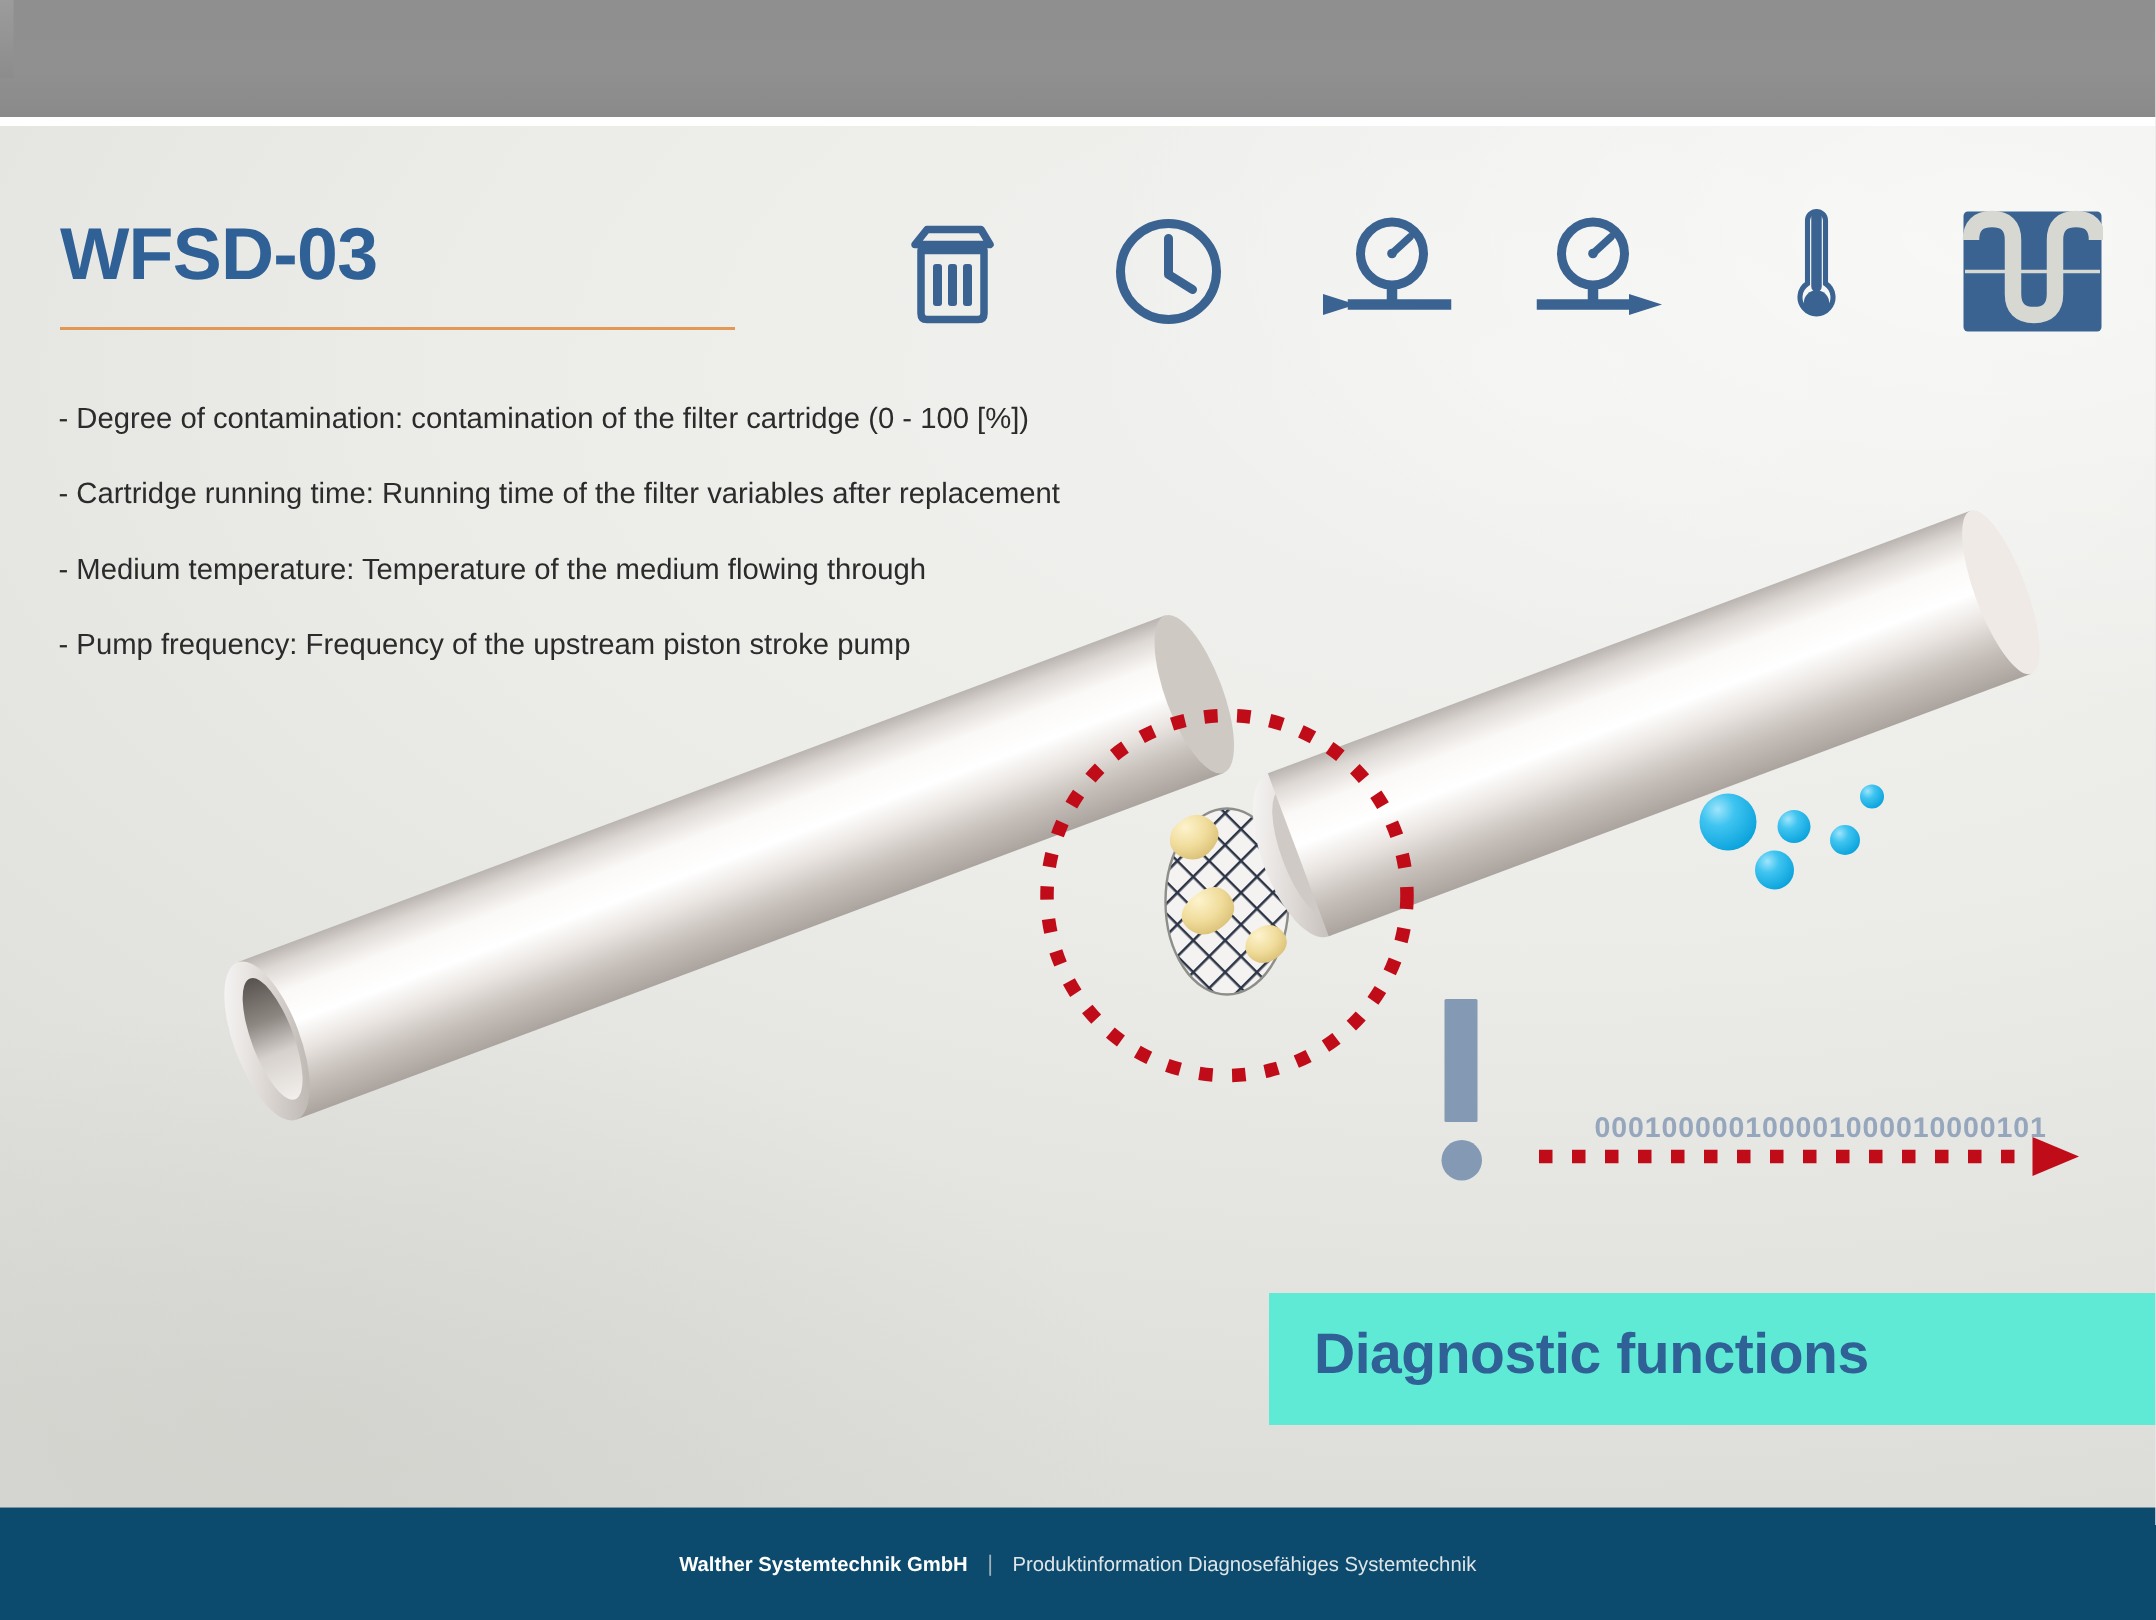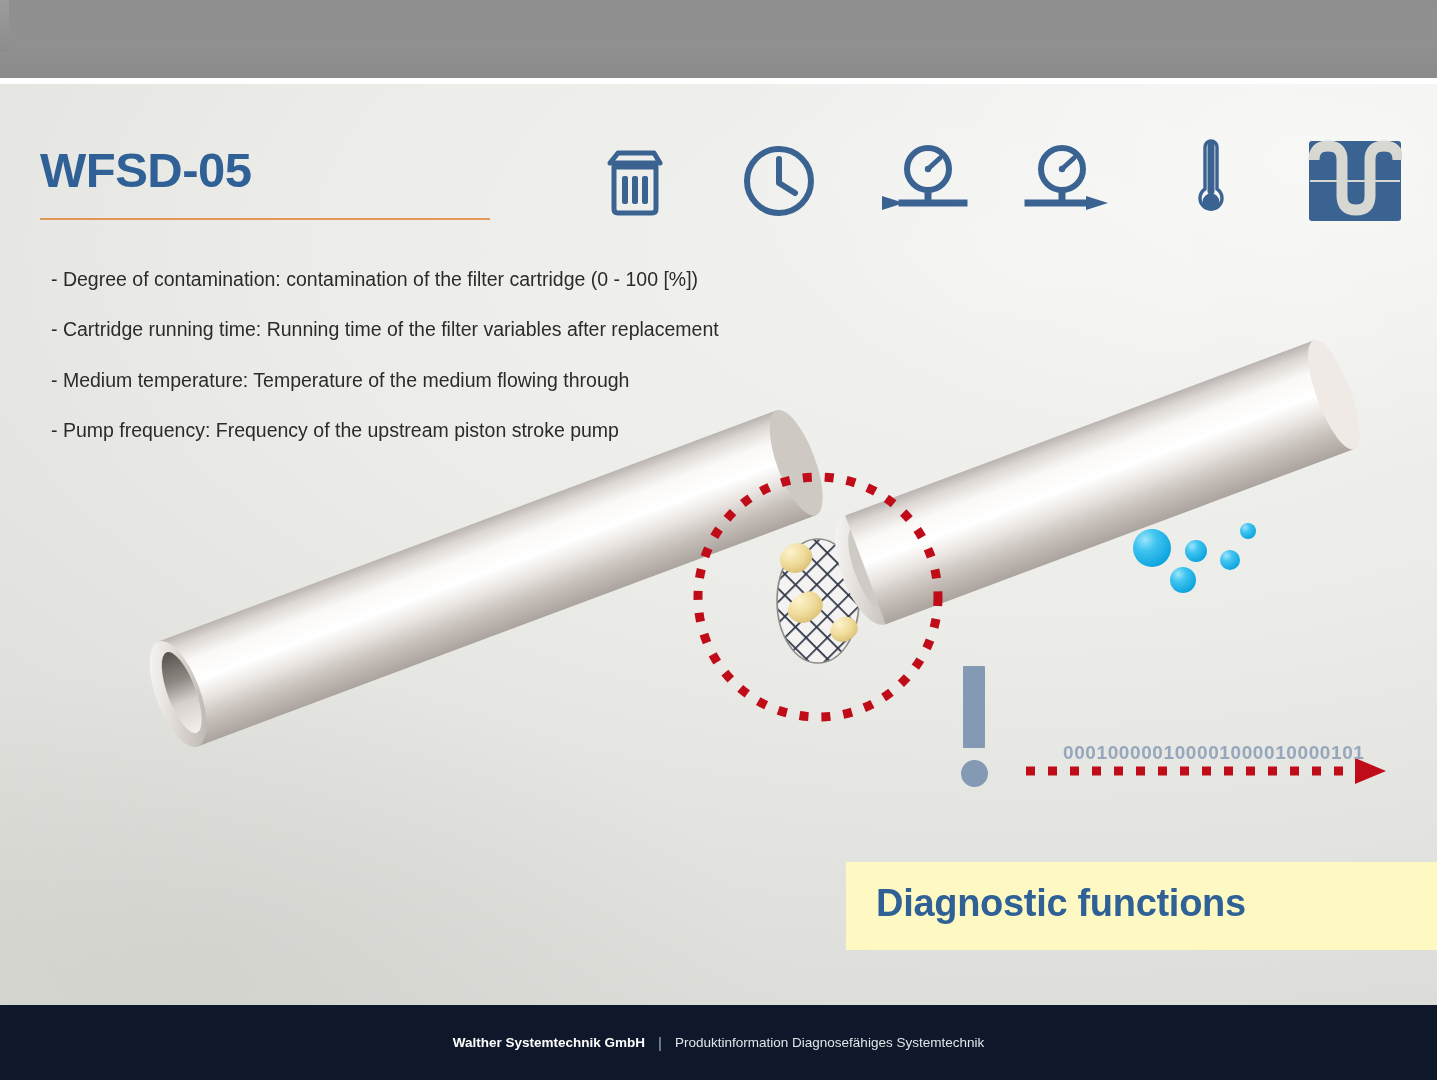--- a/index.html
+++ b/index.html
@@ -35,61 +35,61 @@
 
   
   .icons{position:absolute;left:585px;top:128px;width:820px;height:105px;
     display:flex;align-items:center;justify-content:space-between;}
   .icon{width:100px;height:100px;display:flex;align-items:center;justify-content:center;}
   .icon svg{display:block;}
 
   
   .body-text{position:absolute;left:39px;top:268px;width:760px;color:#2c2c2c;}
   .lead{font-size:19.5px;line-height:1.2;margin:0 0 27px 0;color:#2b2b2b;}
-  .bullet{font-size:19.5px;line-height:1.2;margin:0 0 27px 12px;color:#2b2b2b;white-space:nowrap;}
+  .bullet{font-size:19.5px;line-height:1.2;margin:0 0 27px 0;color:#2b2b2b;white-space:nowrap;}
 
   
   .illus{position:absolute;left:0;top:0;width:1437px;height:921px;pointer-events:none;}
 
   
   .excl-bar{position:absolute;left:963px;top:666px;width:22px;height:82px;
     background:#8499b4;border-radius:1px;}
   .excl-dot{position:absolute;left:961px;top:760px;width:27px;height:27px;border-radius:50%;
     background:#8499b4;}
 
   
   .binary{position:absolute;left:1063px;top:742px;font-size:19px;font-weight:bold;
     letter-spacing:.6px;color:#96a7bd;font-family:"Liberation Sans", sans-serif;}
 
   
-  .banner{position:absolute;left:846px;top:862px;width:591px;height:88px;background:#fef9c3;}
+  .banner{position:absolute;left:846px;top:862px;width:591px;height:88px;background:#5eead4;}
   .banner-text{position:absolute;left:30px;top:20px;font-size:38px;font-weight:bold;
     color:#2f6096;letter-spacing:-.3px;}
 
   
-  .footer{position:absolute;left:0;top:1005px;width:1437px;height:75px;background:#0f172a;}
+  .footer{position:absolute;left:0;top:1005px;width:1437px;height:75px;background:#0c4a6e;}
   .footer-inner{position:absolute;left:0;top:0;width:1437px;height:75px;
     display:flex;align-items:center;justify-content:center;gap:13px;}
   .footer-company{font-size:13.5px;font-weight:bold;color:#ffffff;}
   .footer-sep{font-size:15px;color:#9fb0b6;}
   .footer-sub{font-size:13.5px;color:#dfe6e8;}
 </style>
 </head>
 <body>
 
 <div id="slide">
 
   <div class="topbar">
     <div class="topbar-nub"></div>
   </div>
   <div class="topbar-divider"></div>
 
   <div class="canvas"></div>
 
-  <div class="title">WFSD-05</div>
+  <div class="title">WFSD-03</div>
   <div class="title-rule"></div>
 
   <div class="icons">
 
     <div class="icon">
       <svg width="62" height="72" viewBox="0 0 62 72">
         <g fill="none" stroke="#3a6391" stroke-width="5" stroke-linejoin="round" stroke-linecap="round">
           <path d="M10 22 L10 64 Q10 68 14 68 L48 68 Q52 68 52 64 L52 22 Z"></path>
           <path d="M6 18 L14 8 L50 8 L56 18 Z"></path>
         </g>

